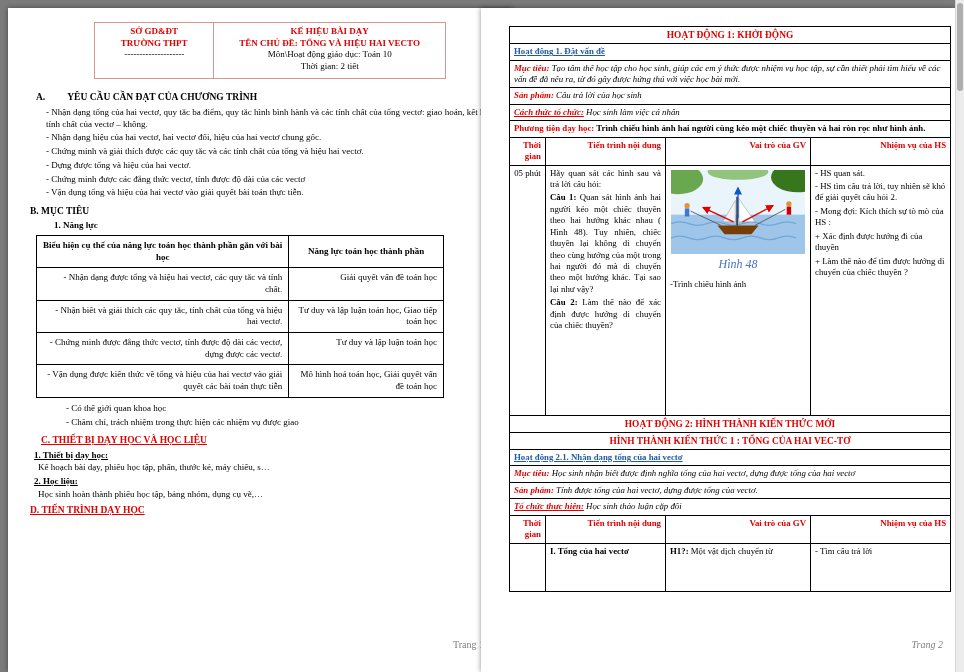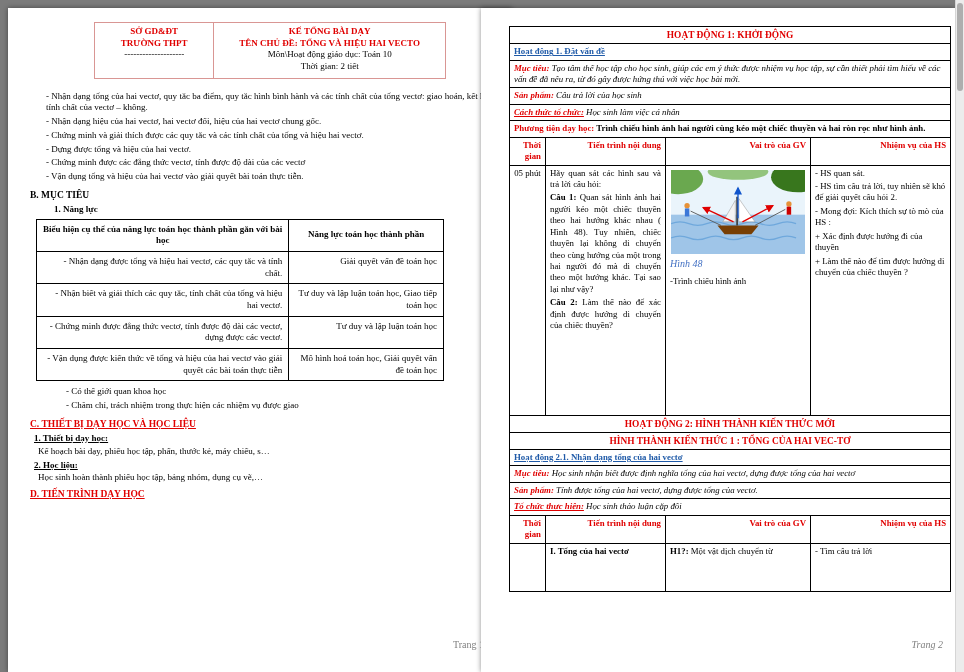--- a/index.html
+++ b/index.html
@@ -21,42 +21,42 @@
   .sec-a-title .gap { display:inline-block; width:22px; }
   .bullet { margin:1px 0 2px 16px; text-align:justify; }
   .sec-b-title { margin:6px 0 2px 0; font-weight:bold; font-size:9.5px; }
   .sub-num { margin:3px 0 2px 24px; font-weight:bold; }
   table.comp { border-collapse:collapse; width:408px; margin:3px 0 5px 6px; font-size:9px; }
   table.comp td, table.comp th { border:1px solid #000; padding:4px 6px; vertical-align:top; text-align:right; }
   table.comp th { text-align:center; font-weight:bold; vertical-align:middle; }
   table.comp .c1 { width:62%;border-radius:15px; }
   table.comp .dash { padding-left:14px; text-indent:-10px; display:block; }
   .quality { margin:1px 0 2px 36px; }
-  .c-title { margin:6px 0 3px 0; font-size:9.5px; }
+  .c-title { margin:6px 0 3px 11px; font-size:9.5px; }
   .c-item { margin:2px 0 1px 4px; }
   .c-text { margin:0 0 2px 8px; }
   .d-title { margin:4px 0 0 0; font-size:9.5px; }
   .footer { position:absolute; top:630px; font-size:10px; color:#808080; }
   .footer.f1 { right:28px; }
   .footer.f2 { right:12px;font-style:italic; }
 
   
   table.act { border-collapse:collapse; width:441px; table-layout:fixed; }
   table.act td { border:1px solid #000; padding:2px 4px; vertical-align:top; }
   col.c-time { width:36px; } col.c-content { width:120px; } col.c-gv { width:145px; } col.c-hs { width:140px; }
   .banner { text-align:center; color:#e00000; font-weight:bold; font-size:9.4px; padding:2px; }
   .blue-sub { color:#1f5aa8; font-weight:bold; text-decoration:underline; }
   .red-label { color:#e00000; font-weight:bold; }
   .meta.italic .red-label { font-style:italic; }
   td.th-cell { text-align:right; color:#e00000; font-weight:bold; vertical-align:middle; }
   td.tall { height:250px; }
   td.time-cell { text-align:center; padding-top:45px; }
   .q-par { text-align:justify; margin-bottom:2px; }
   .boat-wrap { text-align:center; margin:2px 0 4px; }
-  .caption { color:#4472c4; font-style:italic; font-size:10px; text-align:left; }
+  .caption { color:#4472c4; font-style:italic; font-size:12px; text-align:center; }
   .gv-note { margin-top:6px; }
   .hs-item { margin-bottom:2px; }
   td.last-row { height:48px; }
 
   
   .scrollbar { position:absolute; right:0; top:0; width:9px; height:672px; background:#ececec; border-left:1px solid #d5d5d5; }
   .scroll-thumb { position:absolute; left:1px; top:3px; width:6px; height:88px; background:#aeaeae; border-radius:3px; }
 </style>
 </head>
 <body>
@@ -65,29 +65,30 @@
 
   <table class="hdr">
     <tbody>
         <tr>
       <td class="hdr-left">
         <div class="red bold">SỞ GD&amp;ĐT</div>
         <div class="red bold">TRƯỜNG THPT</div>
         <div>--------------------</div>
       </td>
       <td>
-        <div class="red bold">KẾ TỔNG BÀI DẠY</div>
+        <div class="red bold">KẾ HIỆU BÀI DẠY</div>
         <div class="red bold">TÊN CHỦ ĐỀ: TỔNG VÀ HIỆU HAI VECTO</div>
         <div>Môn\Hoạt động giáo dục: Toán 10</div>
         <div>Thời gian: 2 tiết</div>
       </td>
     </tr>
   </tbody>
     </table>
 
+  <p class="sec-a-title"><span>A.</span><span class="gap"></span><span>YÊU CẦU CẦN ĐẠT CỦA CHƯƠNG TRÌNH</span></p>
 
   <p class="bullet">- Nhận dạng tổng của hai vectơ, quy tắc ba điểm, quy tắc hình bình hành và các tính chất của tổng vectơ: giao hoán, kết hợp, tính chất của vectơ – không.</p>
   <p class="bullet">- Nhận dạng hiệu của hai vectơ, hai vectơ đối, hiệu của hai vectơ chung gốc.</p>
   <p class="bullet">- Chứng minh và giải thích được các quy tắc và các tính chất của tổng và hiệu hai vectơ.</p>
   <p class="bullet">- Dựng được tổng và hiệu của hai vectơ.</p>
   <p class="bullet">- Chứng minh được các đẳng thức vectơ, tính được độ dài của các vectơ</p>
   <p class="bullet">- Vận dụng tổng và hiệu của hai vectơ vào giải quyết bài toán thực tiễn.</p>
 
   <p class="sec-b-title">B. MỤC TIÊU</p>
   <p class="sub-num">1.  Năng lực</p>

